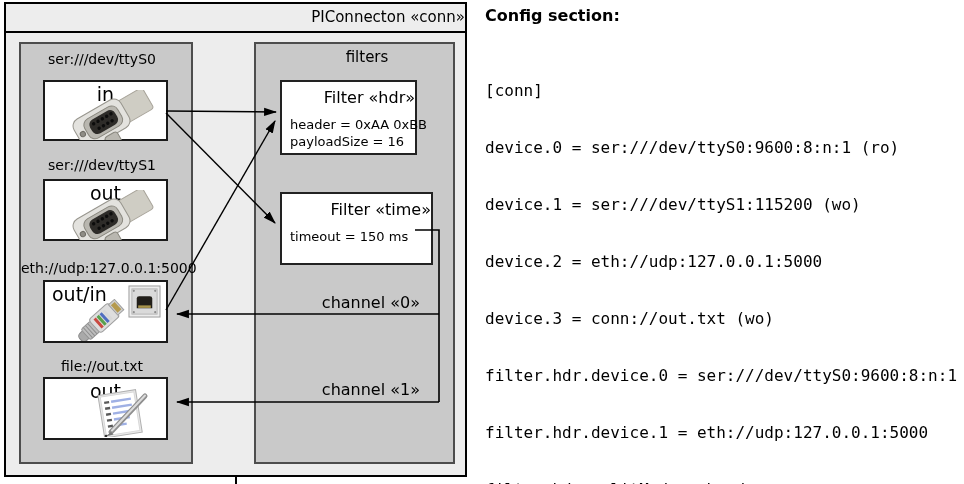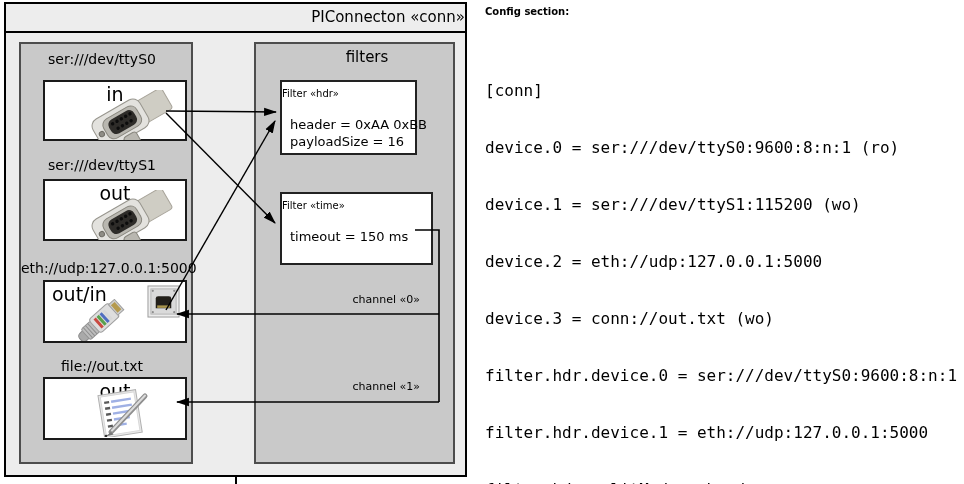--- a/index.html
+++ b/index.html
@@ -10,46 +10,46 @@
   
   .outer-box{left:4px;top:2px;width:459px;height:471px;border:2px solid #000;background:#ededed;}
   .diagram-title{left:6px;top:8px;width:459px;text-align:right;font-size:15px;}
   .title-sep{left:6px;top:31px;width:459px;height:2px;background:#000;}
   .panel{background:#c9c9c9;border:2px solid #4d4d4d;}
   .devices-panel{left:19px;top:42px;width:170px;height:418px;}
   .filters-panel{left:254px;top:42px;width:197px;height:418px;}
   .filters-title{left:254px;top:48px;width:226px;text-align:center;font-size:15px;}
 
   .dev-label{left:21px;width:162px;text-align:center;font-size:14px;white-space:nowrap;}
-  .dev-box{left:43px;width:121px;background:#fff;border:2px solid #1a1a1a;padding-left:19px;}
+  .dev-box{left:43px;width:121px;background:#fff;border:2px solid #1a1a1a;}
   .dir-label{position:absolute;top:1px;left:0;right:0;text-align:center;font-size:19px;}
   .d0-label{top:51px;}  .d0-box{top:80px;height:57px;}
   .d1-label{top:157px;} .d1-box{top:179px;height:58px;}
   .d2-label{top:260px;} .d2-box{top:280px;height:59px;}
   .d3-label{top:358px;} .d3-box{top:377px;height:59px;}
   .d2-box .dir-label{text-align:left;left:7px;}
 
   .filter-box{left:280px;width:133px;background:#fff;border:2px solid #222;}
   .f0-box{top:80px;height:71px;}
   .f1-box{top:192px;height:69px;padding-left:16px;}
-  .filter-title{position:absolute;top:6px;left:0;right:0;text-align:left;font-size:10px;}
+  .filter-title{position:absolute;top:6px;left:0;right:0;text-align:right;font-size:16px;}
   .filter-props{position:absolute;left:8px;top:34px;font-size:13px;line-height:17px;white-space:nowrap;}
 
-  .channel-label{width:120px;text-align:right;font-size:11px;white-space:nowrap;}
+  .channel-label{width:120px;text-align:right;font-size:16px;white-space:nowrap;}
   .ch0-label{left:300px;top:293px;}
   .ch1-label{left:300px;top:380px;}
 
   .overlay{left:0;top:0;width:470px;height:484px;pointer-events:none;}
   .bottom-tick{left:235px;top:477px;width:2px;height:7px;background:#000;}
 
   .icon-abs{position:absolute;}
 
   
   .config{left:484px;top:0;width:478px;}
-  .config-heading{position:absolute;left:1px;top:6px;font-size:10px;font-weight:600;
+  .config-heading{position:absolute;left:1px;top:6px;font-size:16px;font-weight:600;
                   font-family:"DejaVu Sans",sans-serif;}
   .config-lines{position:absolute;left:1px;top:43px;font-family:"DejaVu Sans Mono",monospace;
                 font-size:16px;line-height:19px;white-space:pre;}
   .config-lines div{height:19px;}
 </style>
 </head>
 <body>
 
 <div class="stage">
 

